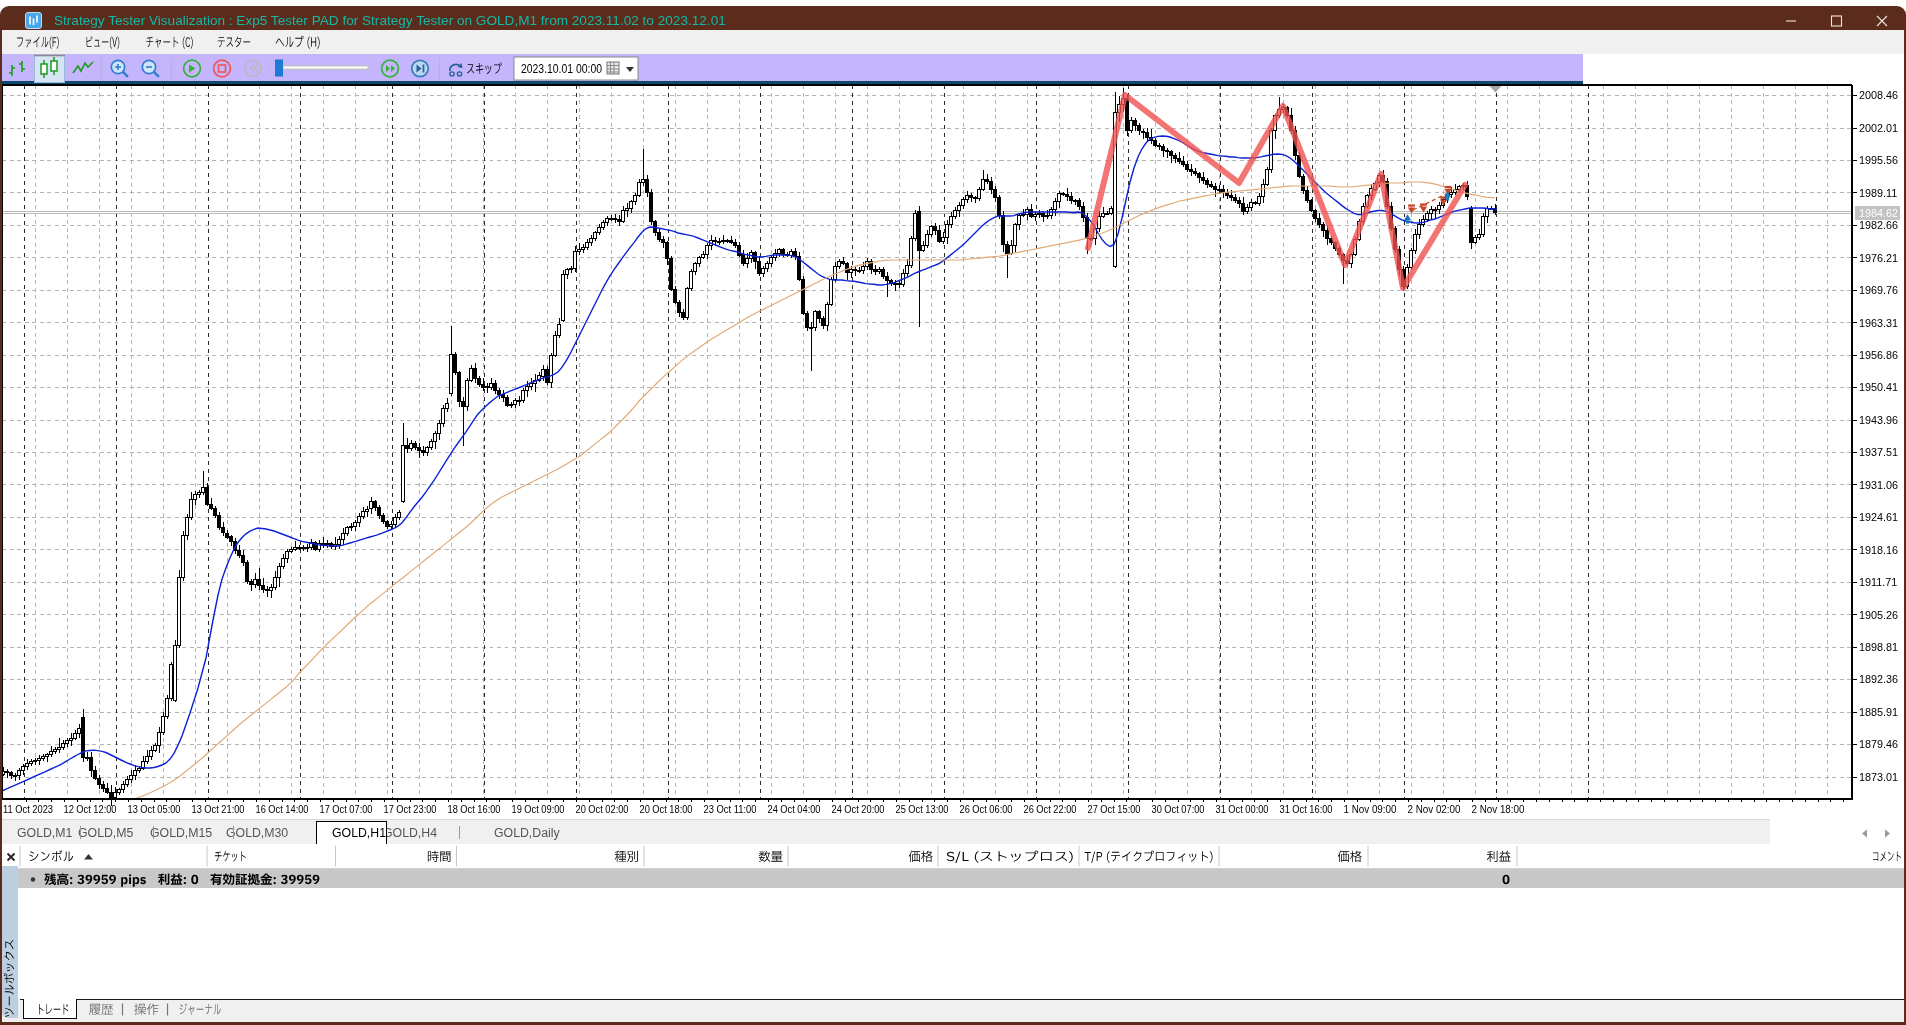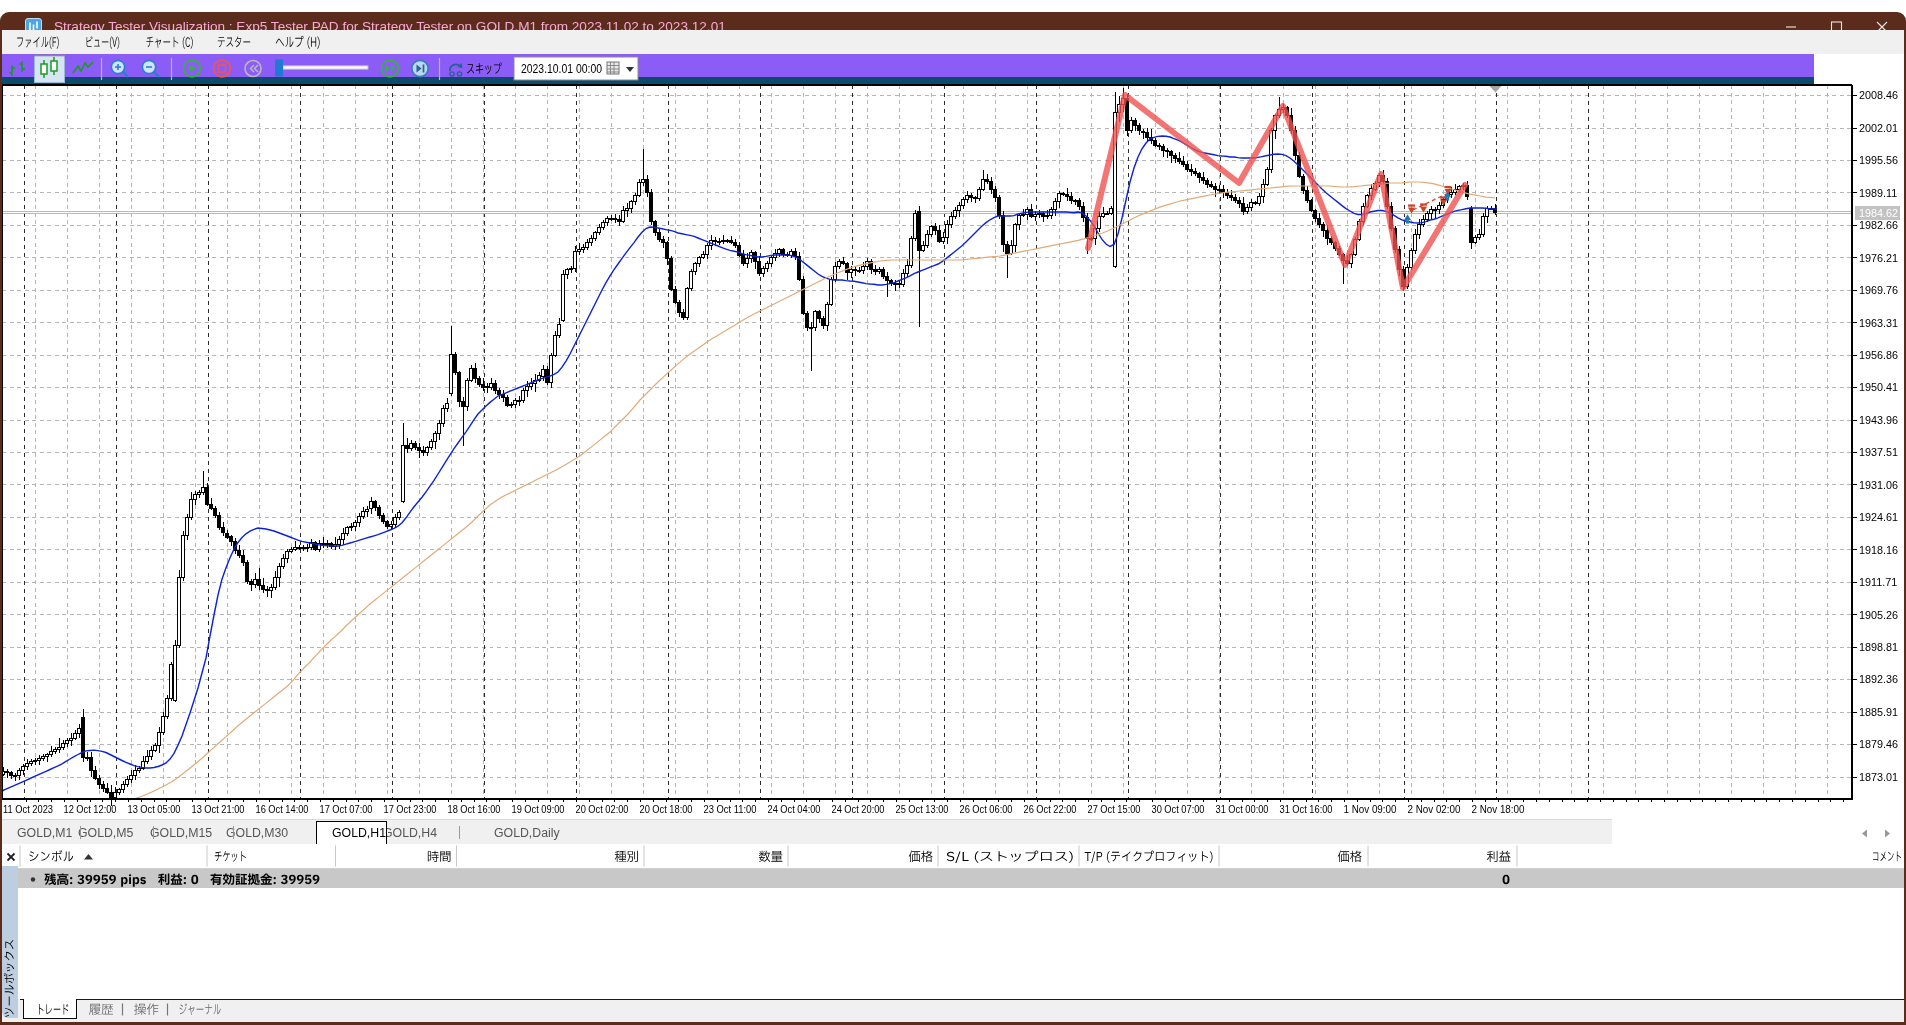--- a/index.html
+++ b/index.html
@@ -1,22 +1,22 @@
 <!DOCTYPE html>
 <html><head><meta charset="utf-8"><style>
 *{margin:0;padding:0;box-sizing:border-box}
 html,body{width:1906px;height:1025px;overflow:hidden;background:#fff;font-family:"Liberation Sans",sans-serif}
 #win{position:absolute;left:0;top:0;width:1906px;height:1025px;background:#fff}
-#titlebar{position:absolute;left:0;top:12px;width:1906px;height:30px;color:#f9a8d4;background:#5b2c1c;border-radius:9px 9px 0 0}
+#titlebar{position:absolute;left:0;top:6px;width:1906px;height:30px;color:#14b8a6;background:#5b2c1c;border-radius:9px 9px 0 0}
 #title{position:absolute;left:54px;top:6.5px;font-size:13.6px;letter-spacing:0px}
 #appicon{position:absolute;left:25px;top:6px;width:17px;height:17px;background:#4ba6e8;border-radius:3px;border:1px solid #bedff2}
 #menubar{position:absolute;left:2px;top:30px;width:1902px;height:24px;background:#f0f0f0}
-#toolbar{position:absolute;left:2px;top:54px;width:1812px;height:30px;background:#8b5cf6;border-bottom:7px solid #0c4a6e}
+#toolbar{position:absolute;left:2px;top:54px;width:1581px;height:30px;background:#c4b5fd;border-bottom:3px solid #0c4a6e}
 #chart{position:absolute;left:0px;top:0px;width:1906px;height:843px}
-#tabbar{position:absolute;left:2px;top:819px;width:1610px;height:25px;background:#f0f0f0;border-top:1px solid #d9d9d9}
+#tabbar{position:absolute;left:2px;top:819px;width:1768px;height:25px;background:#f0f0f0;border-top:1px solid #d9d9d9}
 .tab{position:absolute;top:1px;height:24px;font-size:12.3px;color:#555;line-height:24px}
 .tabsep{position:absolute;top:6px;height:13px;width:1px;background:#999}
 #activetab{position:absolute;left:314px;top:1px;width:71px;height:24px;background:#fff;border:1.7px solid #000;border-bottom:none;color:#000;text-align:right;line-height:23px;font-size:12.3px}
 #toolbox{position:absolute;left:2px;top:844px;width:1902px;height:178px;background:#fff}
 #balrow{position:absolute;left:15px;top:25px;width:1887px;height:19px;background:#c8c8c8}
 #hdrline{position:absolute;left:15px;top:23.5px;width:1887px;height:1px;background:#d0d0d0}
 #bottombar{position:absolute;left:2px;top:999px;width:1902px;height:23px;background:#f0f0f0}
 #btabline{position:absolute;left:20px;top:999px;width:1884px;height:1.4px;background:#1a1a1a}
 #btab{position:absolute;left:22.5px;top:999px;width:54px;height:20px;background:#fff;border:1.8px solid #0a0a0a;border-top:none}
 #sidebar{position:absolute;left:2px;top:866px;width:15.5px;height:152px;background:#bccedf;border-radius:0 0 0 6px}

